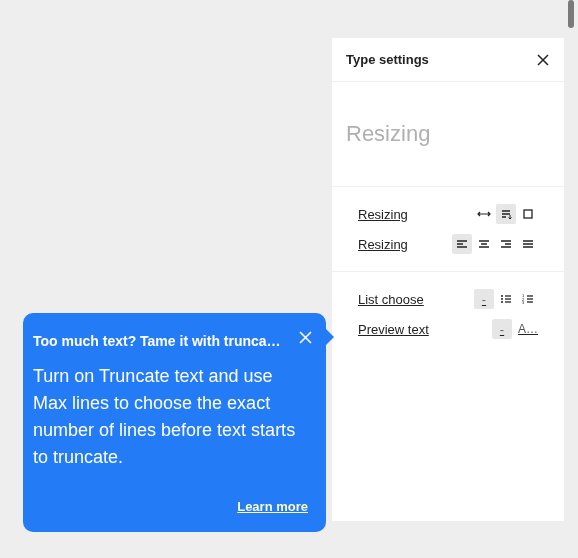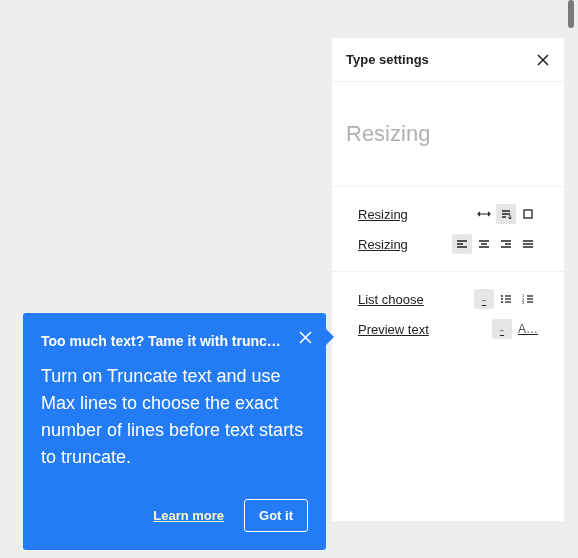--- a/index.html
+++ b/index.html
@@ -92,22 +92,22 @@
   svg { display:block; }
 
   
   .tip {
     position: absolute;
     left: 23px;
     top: 313px;
     width: 303px;
     background: #237bf5;
     color: #ffffff;
-    border-radius: 3px;
-    padding: 20px 18px 18px 18px;
+    border-radius: 10px;
+    padding: 20px 18px 18px 10px;
   }
   .tip-pointer {
     position: absolute;
     right: -8px; top: 16px;
     width: 0; height: 0;
     border-top: 8px solid transparent;
     border-bottom: 8px solid transparent;
     border-left: 8px solid #237bf5;
   }
   .tip-title {
@@ -262,15 +262,14 @@
   <div class="tip-pointer"></div>
   <span class="tip-close">
     <svg width="13" height="13" viewBox="0 0 13 13">
         <path d="M1 1 L12 12 M12 1 L1 12" stroke="#ffffff" stroke-width="1.6" fill="none"></path>
       </svg>
   </span>
   <div class="tip-title">Too much text? Tame it with truncation</div>
   <div class="tip-body">Turn on Truncate text and use Max lines to choose the exact number of lines before text starts to truncate.</div>
   <div class="tip-actions">
     <span class="tip-link">Learn more</span>
-    <button class="tip-btn">Got it</button>
   </div>
 </div>
 
 </body></html>

